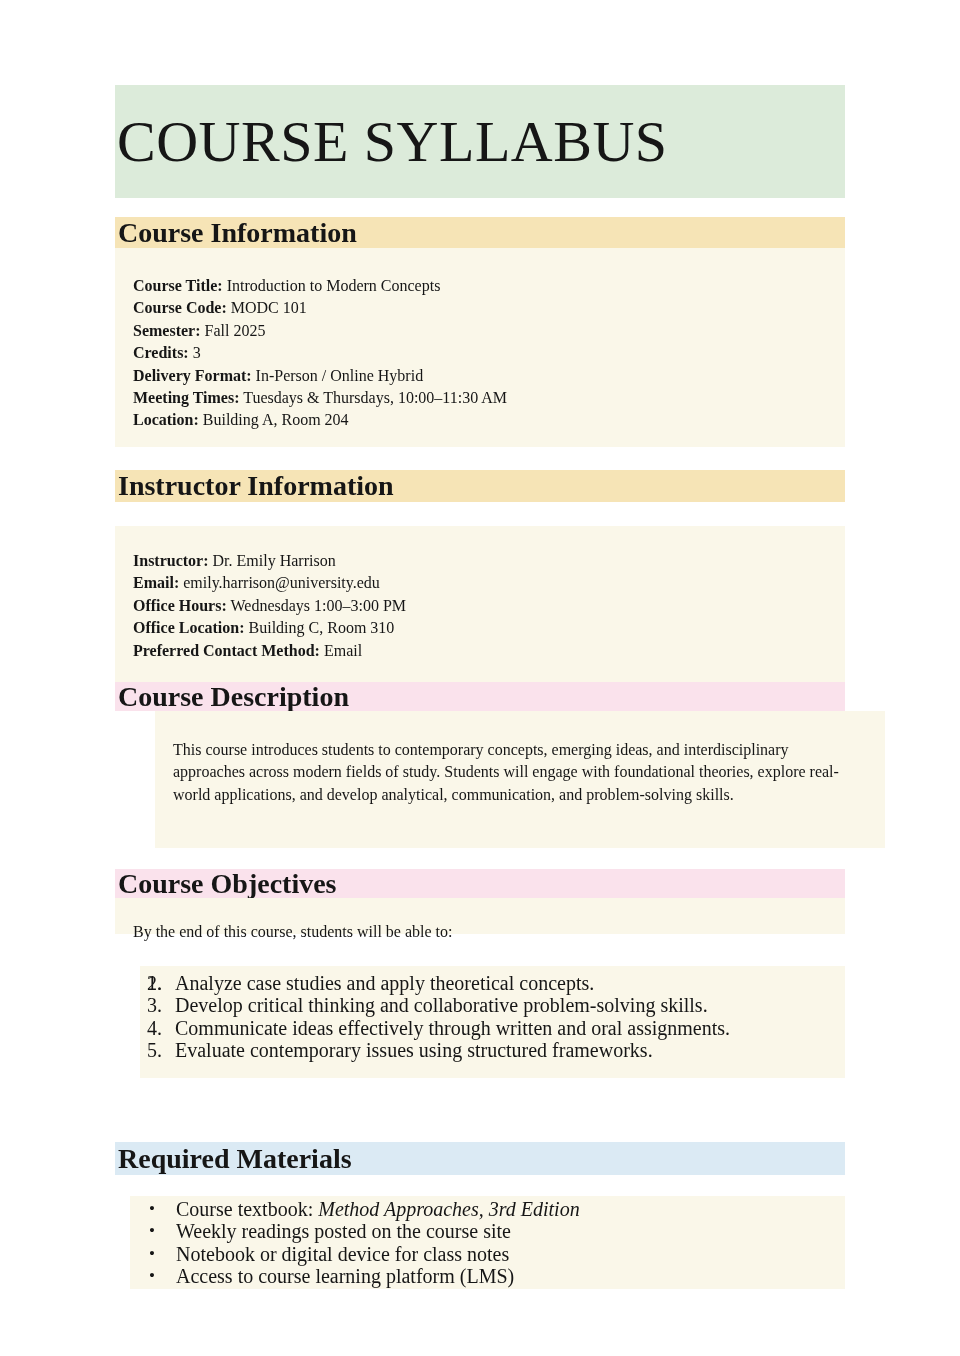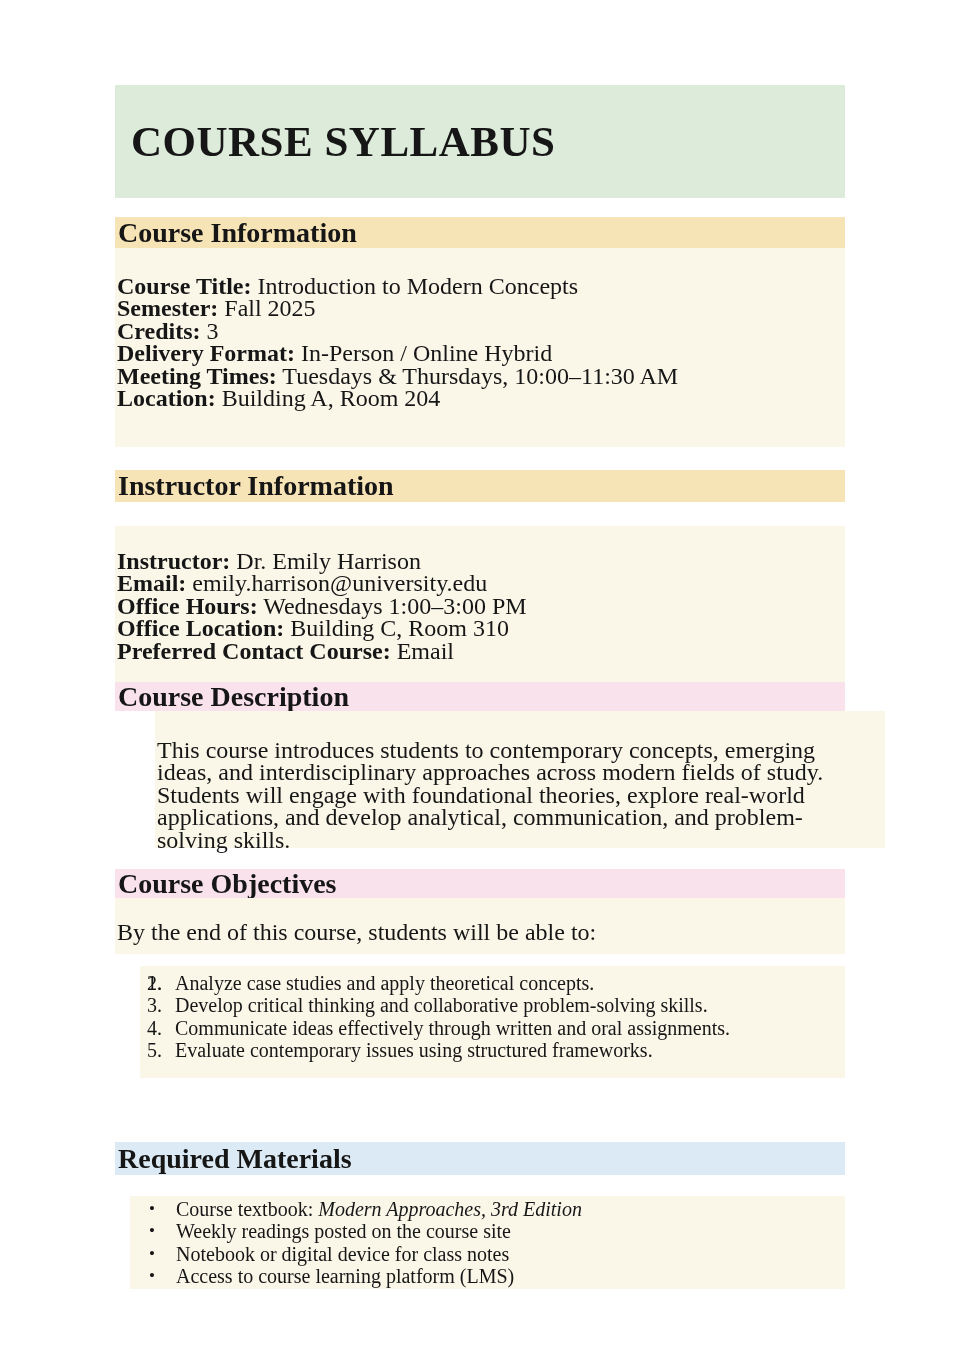--- a/index.html
+++ b/index.html
@@ -10,44 +10,44 @@
     color:#161616;
   }
   .page { position:relative; width:960px; height:1356px; overflow:hidden; }
 
   .title-block {
     position:absolute; left:115px; top:85px; width:730px; height:113px;
     background:var(--title-bg,#dcebda);
     display:flex; align-items:center;
   }
   .page-title {
-    font-size:43px; font-weight:bold; line-height:1;
-    padding-left:16px; letter-spacing:0.5px; white-space:nowrap;
+    font-size:58px; font-weight:normal; line-height:1;
+    padding-left:2px; letter-spacing:0.5px; white-space:nowrap;
   }
 
   .sec-header {
     position:absolute; left:115px; width:730px;
     font-weight:bold; font-size:28px;
     display:flex; align-items:center; padding-left:3px;
   }
   .h-course-info { top:217px; height:31px; background:var(--info-header-bg,#f6e4b6); }
   .h-instructor  { top:470px; height:32px; background:var(--info-header-bg,#f6e4b6); }
   .h-description { top:682px; height:29px; background:var(--pink-header-bg,#fae2ec);text-align:center; }
   .h-objectives  { top:869px; height:29px; background:var(--pink-header-bg,#fae2ec); }
   .h-materials   { top:1142px; height:33px; background:var(--materials-header-bg,#dbeaf4); }
 
   .content {
     position:absolute; left:115px; width:730px;
     background:var(--content-bg,#faf7e9);
-    font-size:24px; line-height:22.4px; padding-left:2px;
+    font-size:16px; line-height:22.4px; padding-left:18px;
   }
   .c-course-info { top:248px; height:199px; padding-top:27px; }
   .c-instructor  { top:502px; height:156px; padding-top:24px;margin-top:24px; }
   .c-description { top:711px; height:137px; padding-top:28px; padding-right:34px;margin-left:40px; }
-  .c-obj-intro   { top:898px; height:56px;  padding-top:23px; }
+  .c-obj-intro   { top:898px; height:36px;  padding-top:23px; }
 
   .c-obj-list {
     position:absolute; left:140px; top:966px; width:705px; height:112px;
     background:var(--content-bg,#faf7e9);
     font-size:20px; line-height:22.4px; padding-top:6px;
   }
   .c-mat-list {
     position:absolute; left:130px; top:1196px; width:715px; height:93px;
     background:var(--content-bg,#faf7e9);
     font-size:20px; line-height:22.4px; padding-top:2px;
@@ -71,20 +71,24 @@
   <div class="title-block">
     <div class="page-title">COURSE SYLLABUS</div>
   </div>
 
   <div class="sec-header h-course-info">Course Information</div>
 
   <div class="content c-course-info">
     <div class="field">
       <strong>Course Title:</strong>
       <span>Introduction to Modern Concepts</span>
+    </div>
+    <div class="field">
+      <strong>Course Code:</strong>
+      <span>MODC 101</span>
     </div>
     <div class="field">
       <strong>Semester:</strong>
       <span>Fall 2025</span>
     </div>
     <div class="field">
       <strong>Credits:</strong>
       <span>3</span>
     </div>
     <div class="field">
@@ -114,21 +118,21 @@
     </div>
     <div class="field">
       <strong>Office Hours:</strong>
       <span>Wednesdays 1:00–3:00 PM</span>
     </div>
     <div class="field">
       <strong>Office Location:</strong>
       <span>Building C, Room 310</span>
     </div>
     <div class="field">
-      <strong>Preferred Contact Course:</strong>
+      <strong>Preferred Contact Method:</strong>
       <span>Email</span>
     </div>
   </div>
 
   <div class="sec-header h-description">Course Description</div>
 
   <div class="content c-description">
     <div class="para">This course introduces students to contemporary concepts, emerging ideas, and interdisciplinary approaches across modern fields of study. Students will engage with foundational theories, explore real-world applications, and develop analytical, communication, and problem-solving skills.</div>
   </div>
 
@@ -158,21 +162,21 @@
       <span class="marker">5.</span>
       <span>Evaluate contemporary issues using structured frameworks.</span>
     </div>
   </div>
 
   <div class="sec-header h-materials">Required Materials</div>
 
   <div class="c-mat-list">
     <div class="li">
       <span class="marker">•</span>
-      <span>Course textbook: </span><em>Modern Approaches, 3rd Edition</em>
+      <span>Course textbook: </span><em>Method Approaches, 3rd Edition</em>
     </div>
     <div class="li">
       <span class="marker">•</span>
       <span>Weekly readings posted on the course site</span><em></em>
     </div>
     <div class="li">
       <span class="marker">•</span>
       <span>Notebook or digital device for class notes</span><em></em>
     </div>
     <div class="li">

